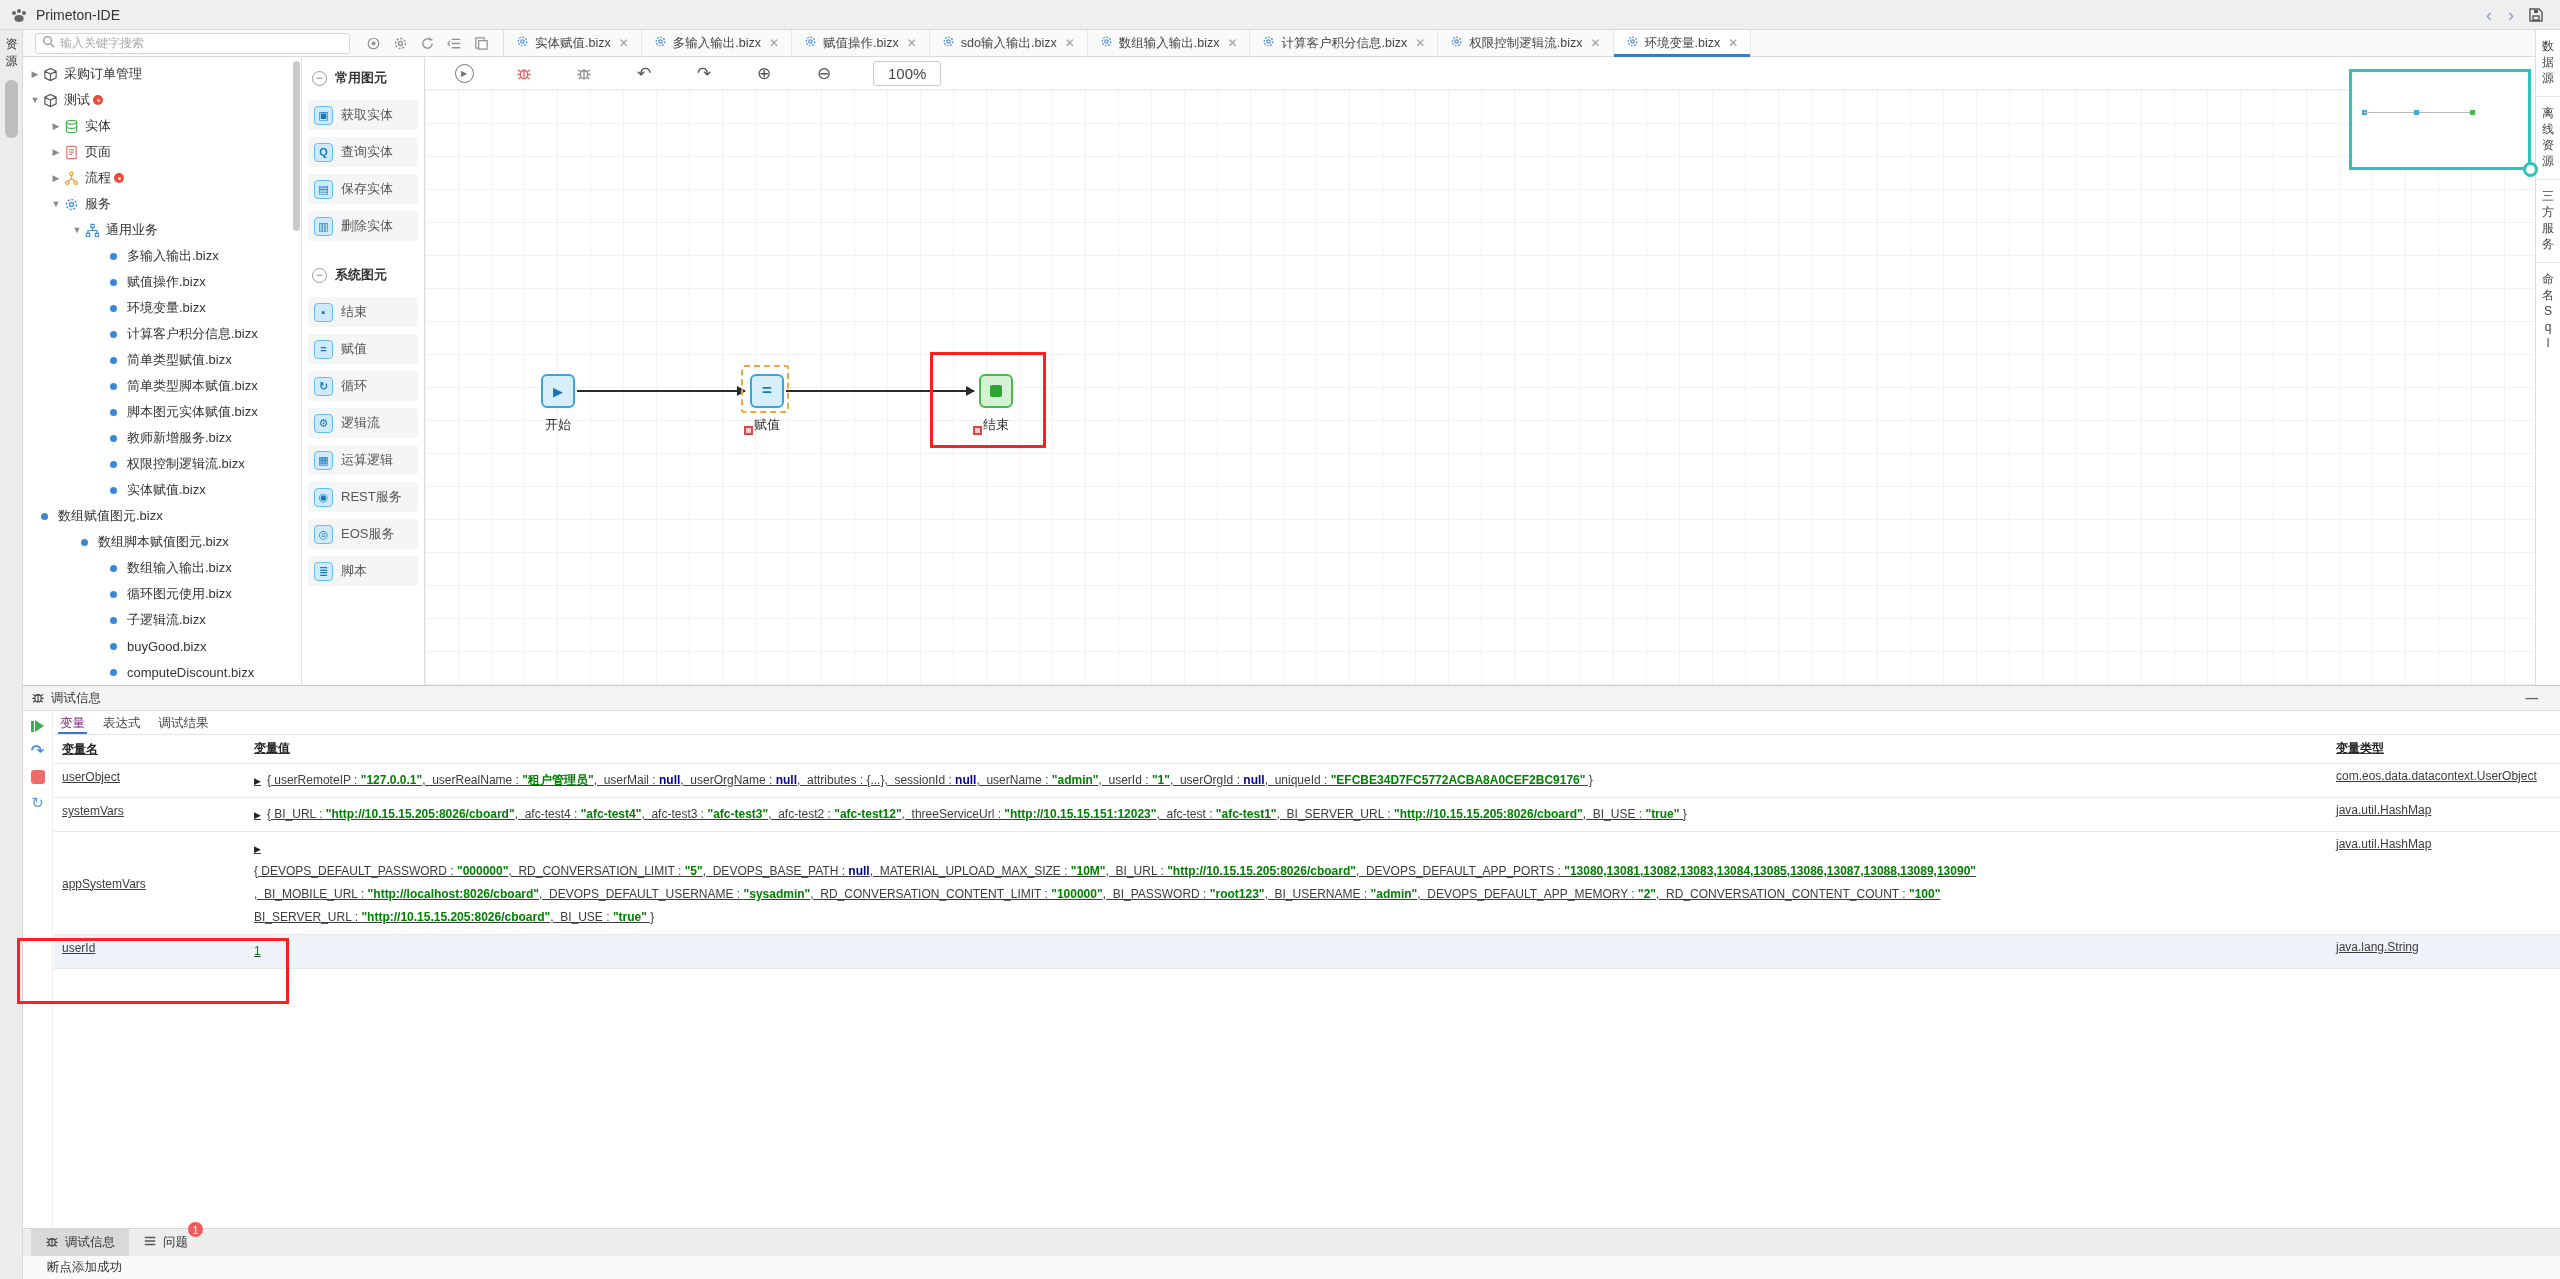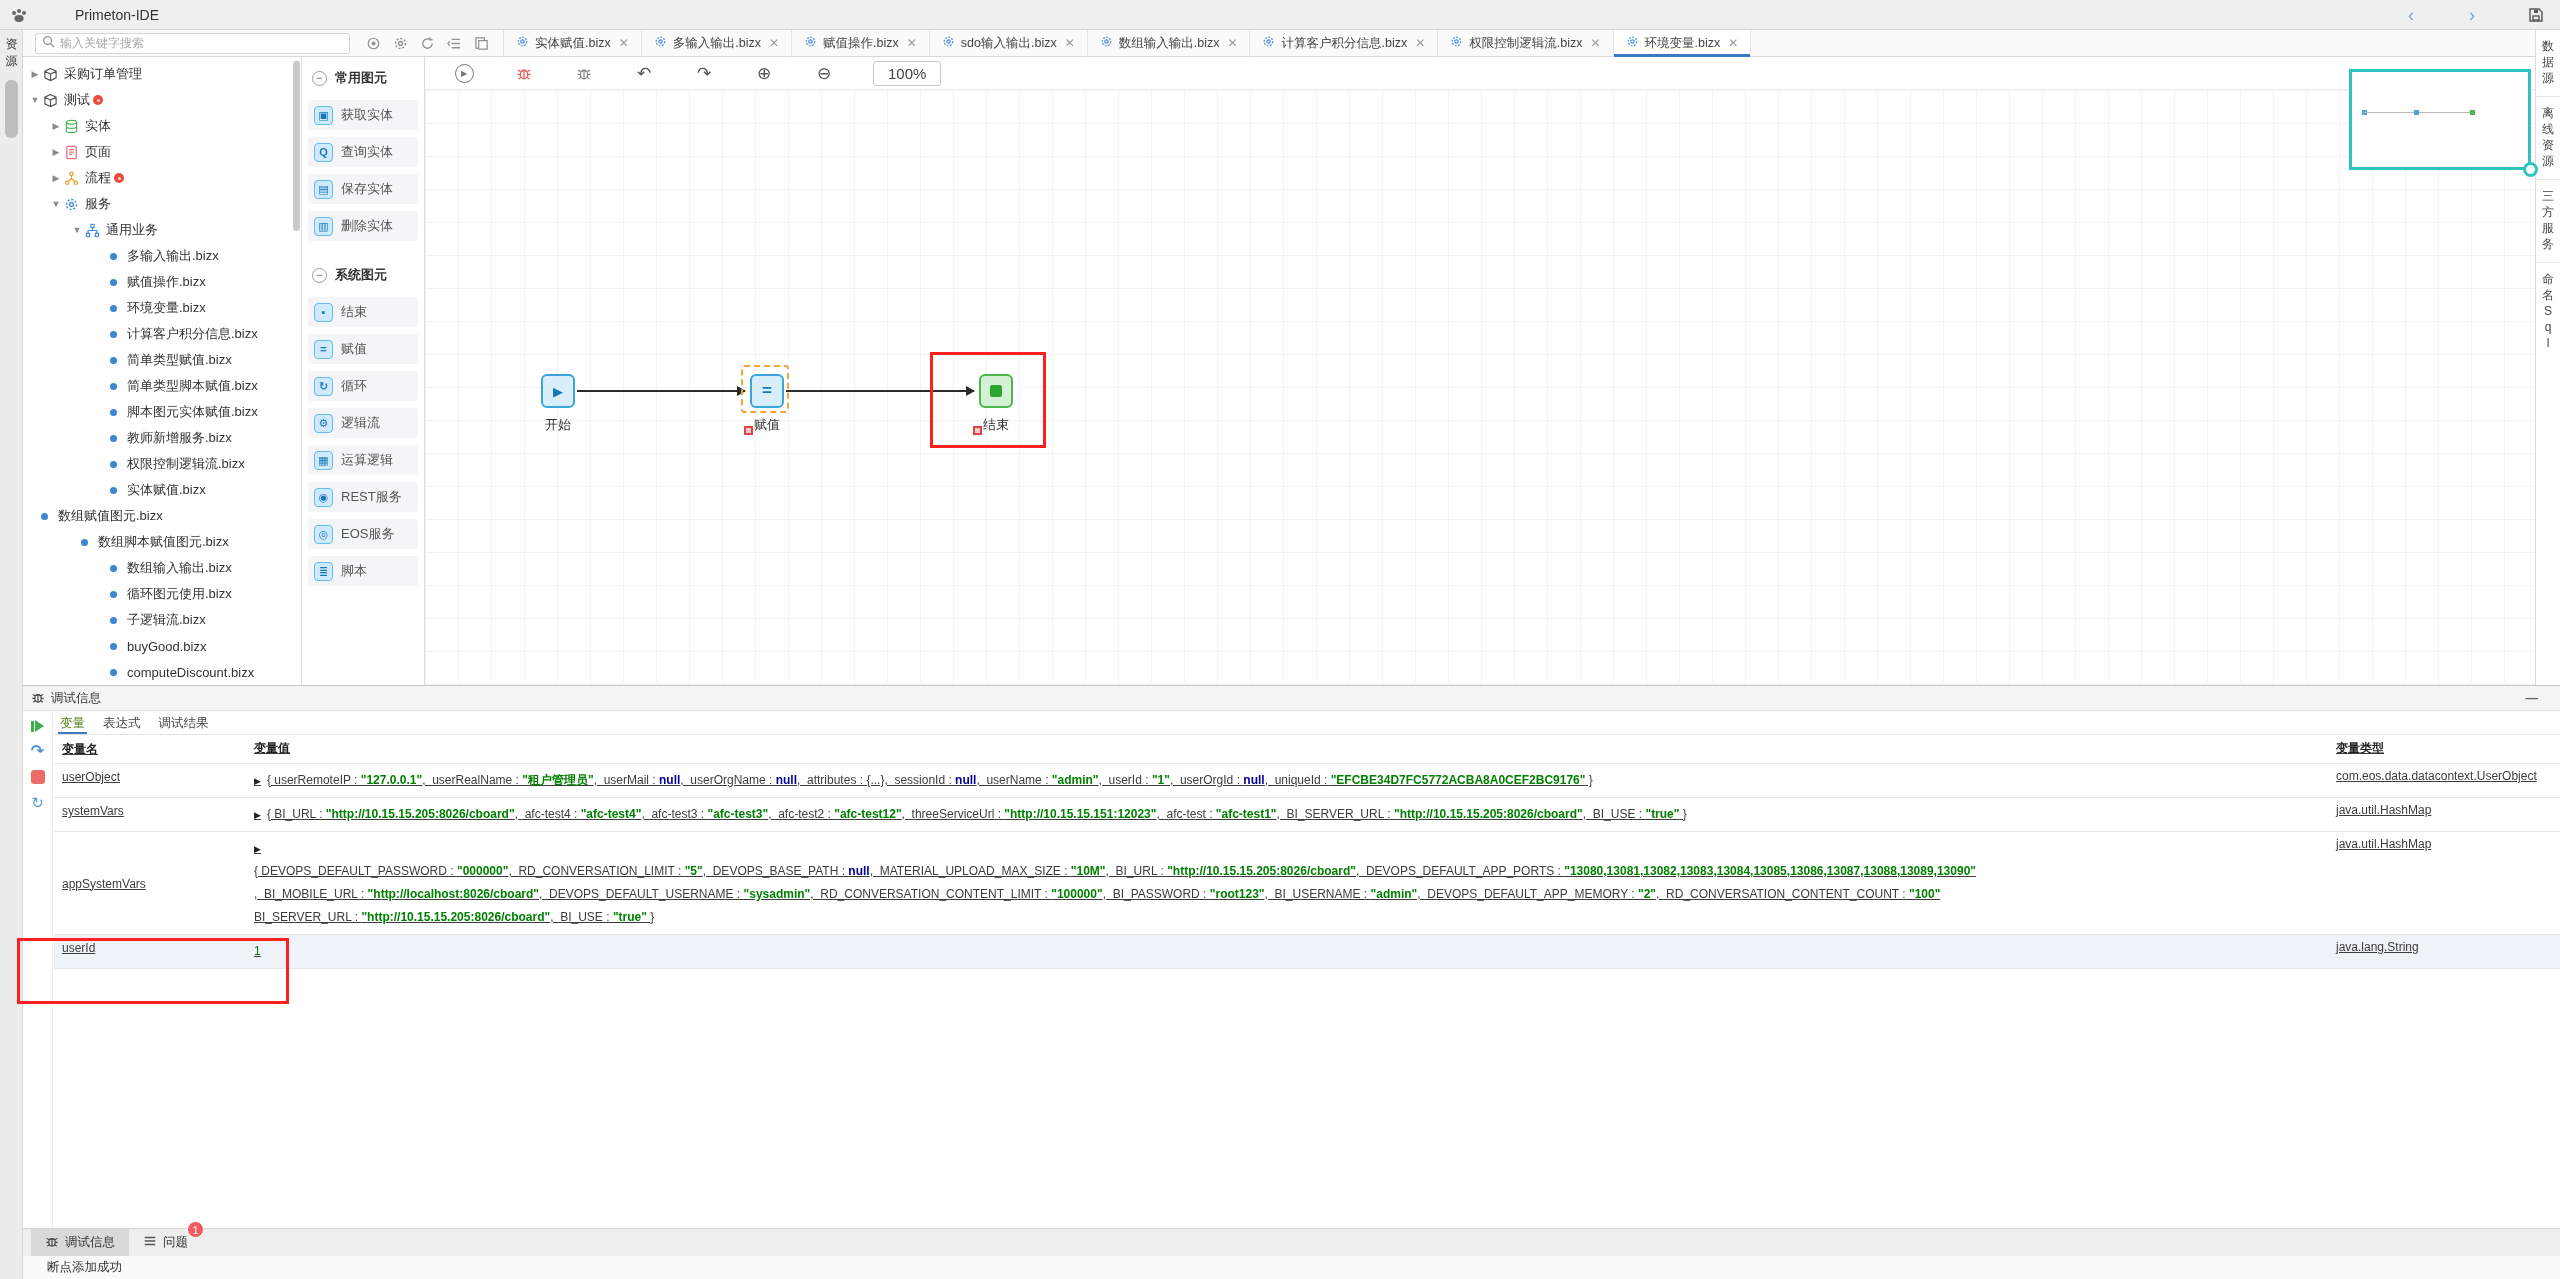--- a/index.html
+++ b/index.html
@@ -1,21 +1,21 @@
 <!DOCTYPE html>
 <html style="--accent: #3c78c8; --teal: #2cc4bc;"><head>
 <meta charset="utf-8">
 <style>
   *{margin:0;padding:0;box-sizing:border-box;}
   html,body{width:2560px;height:1279px;overflow:hidden;}
   body{font-family:"Liberation Sans","DejaVu Sans",sans-serif;font-size:13px;color:#333;background:#fff;}
   #app{position:absolute;inset:0;width:2560px;height:1279px;background:#fff;}
 
   
-  .titlebar{position:absolute;left:0;top:0;width:2560px;height:30px;background:#efefef;border-bottom:1px solid #d8d8d8;display:flex;align-items:center;padding:0 10px;gap:39px;}
+  .titlebar{position:absolute;left:0;top:0;width:2560px;height:30px;background:#efefef;border-bottom:1px solid #d8d8d8;display:flex;align-items:center;padding:0 10px;}
   .titlebar .apptitle{font-size:14px;color:#333;margin-left:8px;}
   .titlebar .spacer{flex:1;}
   .titlebar .navbtn{color:#7d9fc9;font-size:18px;padding:0 8px;line-height:26px;}
   .titlebar .saveicon{margin:0 6px;display:inline-flex;}
 
   
   .leftstrip{position:absolute;left:0;top:30px;width:23px;height:1249px;background:#ececec;border-right:1px solid #d8d8d8;}
   .leftstrip .vtab{width:23px;text-align:center;font-size:12px;color:#333;padding-top:6px;line-height:17px;}
   .leftstrip .thumb{width:13px;height:58px;background:#bdbdbd;border-radius:6px;margin:10px auto 0 auto;}
 
@@ -86,21 +86,21 @@
   .dbg-header .minim{margin-left:auto;margin-right:22px;color:#666;font-weight:bold;}
   .dbg-strip{position:absolute;left:0;top:26px;width:30px;bottom:0;border-right:1px solid #eee;display:flex;flex-direction:column;align-items:center;gap:12px;padding-top:8px;}
   .resume-ic{display:flex;align-items:center;}
   .resume-ic .bar{width:3px;height:11px;background:#3fae53;margin-right:1px;}
   .resume-ic .tri{width:0;height:0;border-left:9px solid #3fae53;border-top:6px solid transparent;border-bottom:6px solid transparent;}
   .step-ic{color:#4a90d9;font-size:16px;font-weight:bold;line-height:14px;}
   .stop-ic{width:14px;height:14px;background:#ee6b6b;border-radius:3px;}
   .restart-ic{color:#5b9bd5;font-size:15px;line-height:14px;}
   .dbg-tabs{position:absolute;left:31px;top:26px;right:0;height:23px;border-bottom:1px solid #e4e4e4;display:flex;align-items:stretch;gap:14px;padding-left:4px;font-size:12.5px;color:#444;}
   .dbg-tab{display:flex;align-items:center;position:relative;padding:0 2px;}
-  .dbg-tab.active{color:#4d7c0f;}
+  .dbg-tab.active{color:#701a75;}
   .dbg-tab.active::after{content:"";position:absolute;left:0;right:0;bottom:0;height:2.5px;background:var(--accent);}
   .dbg-table{position:absolute;left:31px;top:49px;right:0;font-size:12px;color:#3c3c3c;text-decoration:underline;}
   .drow{display:flex;border-bottom:1px solid #e7e7e7;align-items:stretch;}
   .drow.head{font-weight:bold;color:#222;}
   .drow.hl{background:#eef3f9;}
   .c-name{width:150px;flex:0 0 150px;padding:5px 4px 5px 8px;}
   .c-val{flex:1;padding:5px 6px;overflow:hidden;margin-left:44px;}
   .c-type{width:228px;flex:0 0 228px;padding:5px 4px;}
   .vline{white-space:pre;line-height:23px;height:23px;overflow:hidden;}
   .vline .exp{color:#222;font-size:9px;margin-right:6px;}

